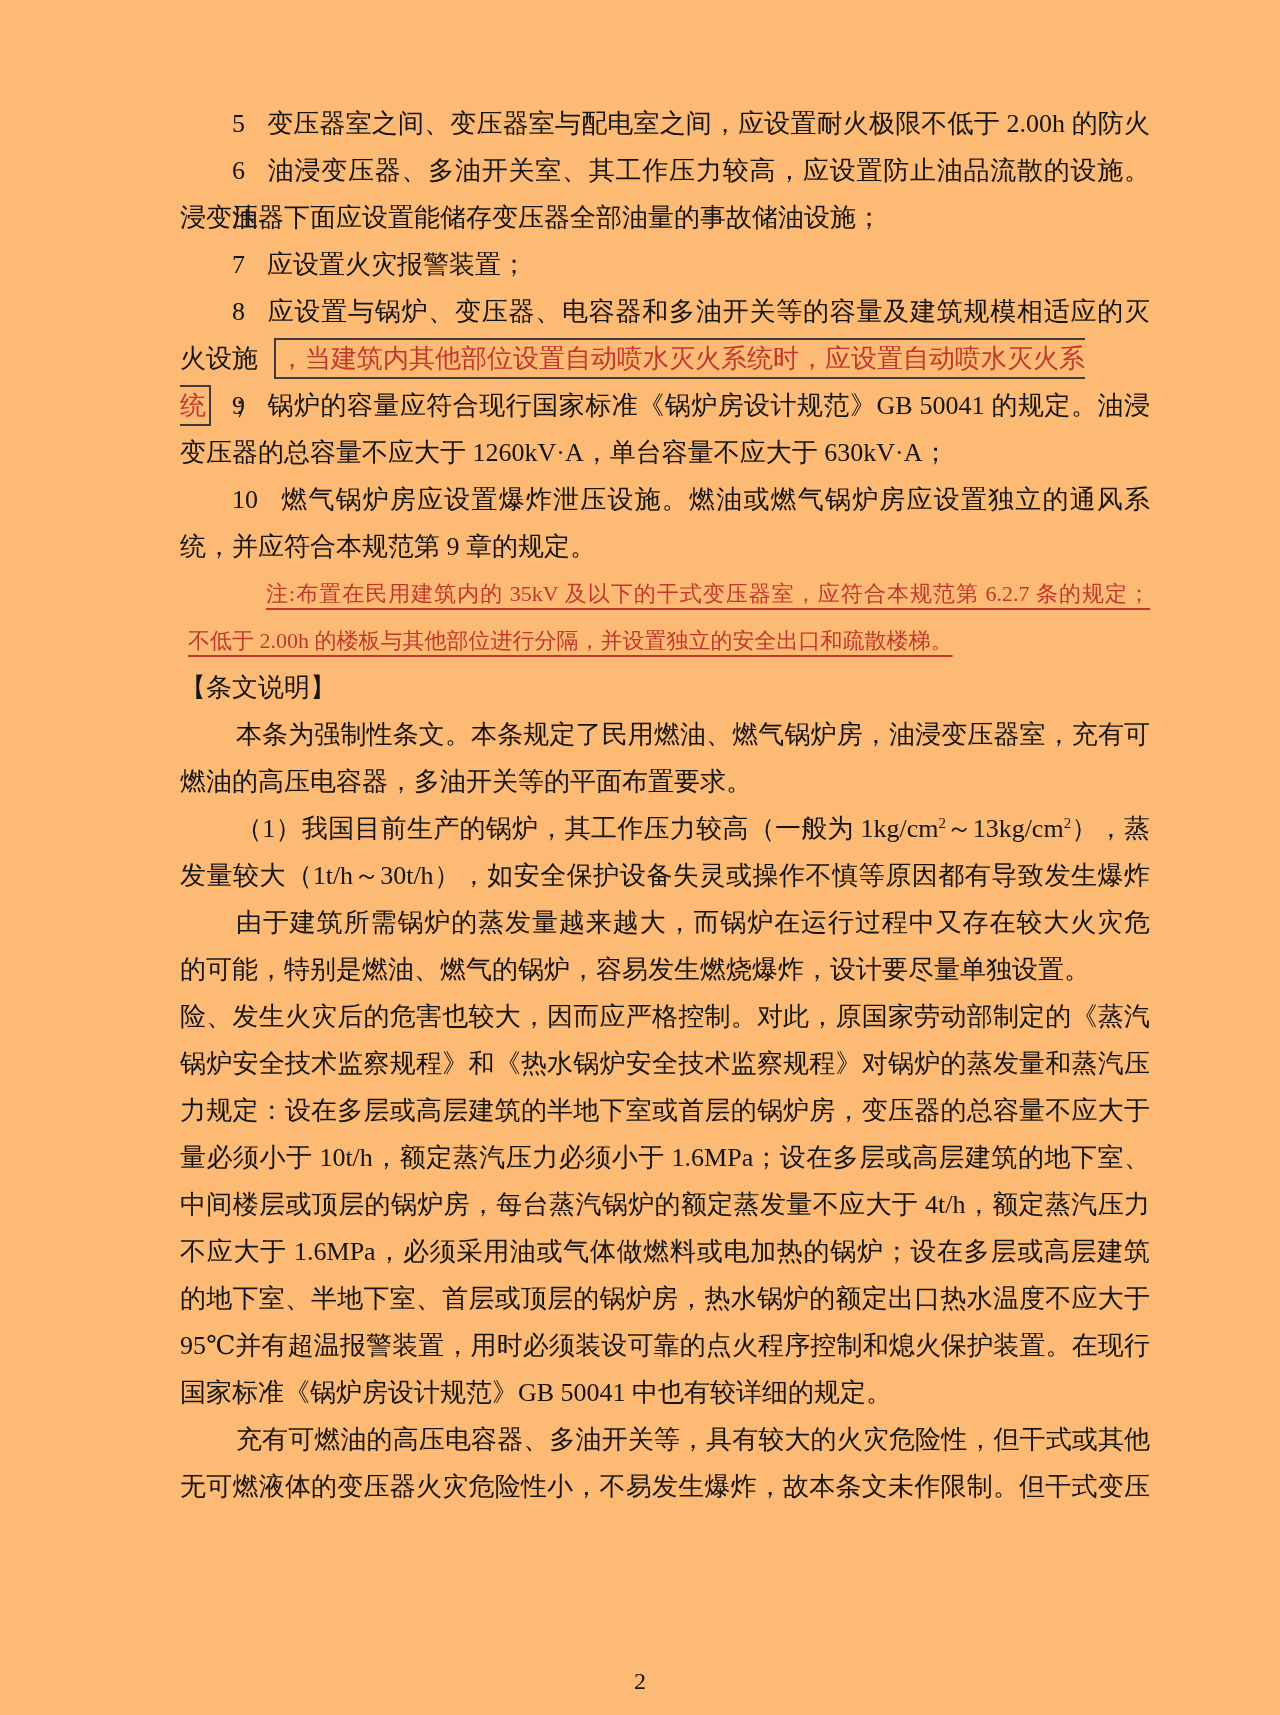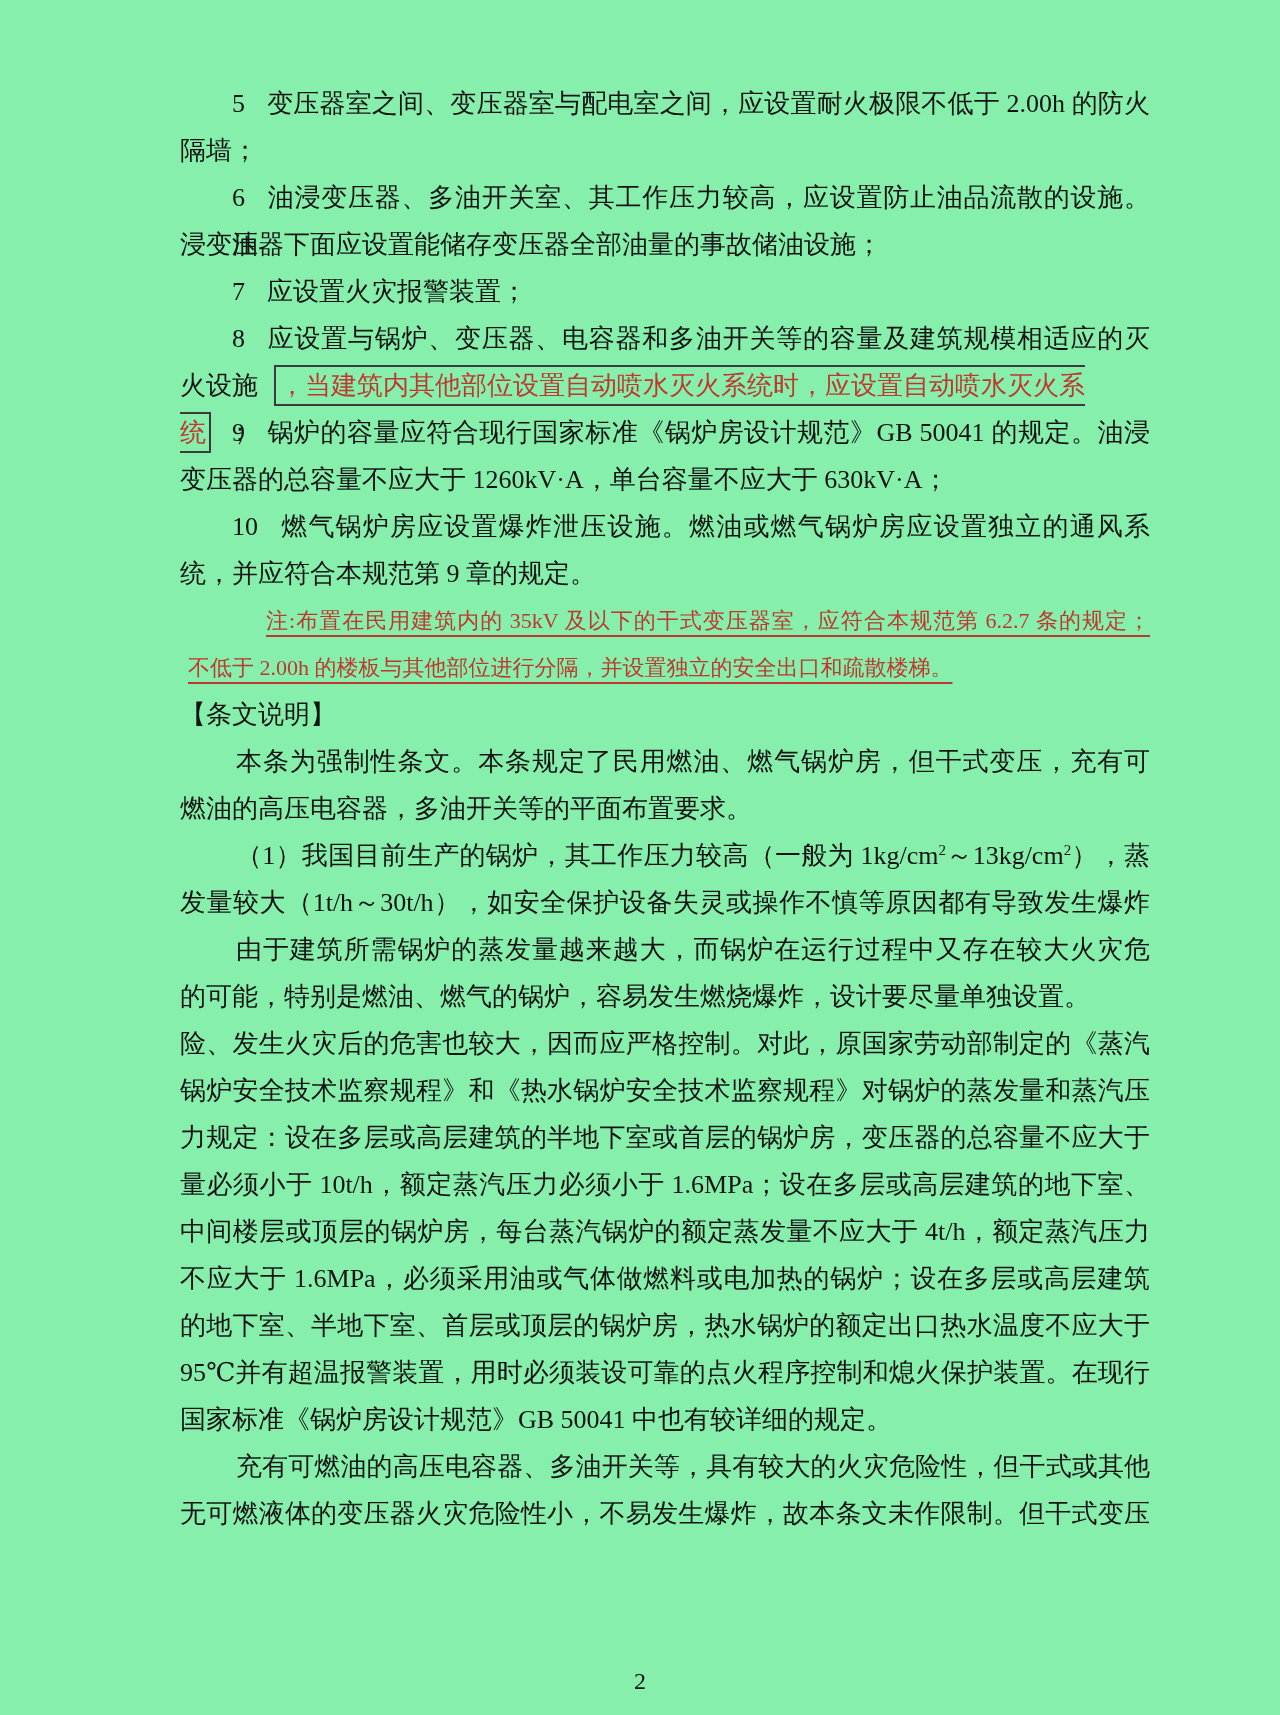--- a/index.html
+++ b/index.html
@@ -1,21 +1,21 @@
 <!DOCTYPE html>
 <html><head>
 <meta charset="utf-8">
 <style>
   html,body{margin:0;padding:0;background:#ffffff;}
   .page{
     position:relative;
     box-sizing:border-box;
     width:1280px;height:1715px;
-    background:#86efac;
-    padding:80px 130px 0 180px;
+    background:#fdba74;
+    padding:100px 130px 0 180px;
     font-family:"Liberation Serif","DejaVu Serif",serif;
     font-size:26px;
     color:#141414;
     overflow:hidden;
   }
   .l{line-height:47px;height:47px;}
   .jf{text-align:justify;text-align-last:justify;text-justify:distribute;}
   .numline{padding-left:52px;}
   .numlab{margin-right:22px;}
   .ind{padding-left:56px;}
@@ -26,42 +26,41 @@
   .hlbox{border:2px solid #3c3c3c;padding:4px 3px;margin:0 16px;}
   .sup{font-size:15px;position:relative;top:-9px;}
   .pagenum{position:absolute;bottom:20px;left:0;width:100%;text-align:center;font-size:24px;color:#141414;}
 </style>
 </head>
 <body>
 
 <div class="page">
 
   <div class="l jf numline"><span class="numlab">5</span><span>变压器室之间、变压器室与配电室之间，应设置耐火极限不低于 2.00h 的防火</span></div>
-  <div class="l">隔墙；</div>
 
   <div class="l jf numline"><span class="numlab">6</span><span>油浸变压器、多油开关室、其工作压力较高，应设置防止油品流散的设施。油</span></div>
   <div class="l">浸变压器下面应设置能储存变压器全部油量的事故储油设施；</div>
 
   <div class="l numline"><span class="numlab">7</span><span>应设置火灾报警装置；</span></div>
 
   <div class="l jf numline"><span class="numlab">8</span><span>应设置与锅炉、变压器、电容器和多油开关等的容量及建筑规模相适应的灭</span></div>
   <div class="l"><span>火设施</span><span class="hlbox red">，当建筑内其他部位设置自动喷水灭火系统时，应设置自动喷水灭火系统</span><span>；</span></div>
 
   <div class="l jf numline"><span class="numlab">9</span><span>锅炉的容量应符合现行国家标准《锅炉房设计规范》GB 50041 的规定。油浸</span></div>
   <div class="l">变压器的总容量不应大于 1260kV·A，单台容量不应大于 630kV·A；</div>
 
   <div class="l jf numline"><span class="numlab">10</span><span>燃气锅炉房应设置爆炸泄压设施。燃油或燃气锅炉房应设置独立的通风系</span></div>
   <div class="l">统，并应符合本规范第 9 章的规定。</div>
 
   <div class="l jf note note-ind red-u">注:布置在民用建筑内的 35kV 及以下的干式变压器室，应符合本规范第 6.2.7 条的规定；</div>
   <div class="l note red-u">不低于 2.00h 的楼板与其他部位进行分隔，并设置独立的安全出口和疏散楼梯。</div>
 
   <div class="l">【条文说明】</div>
 
-  <div class="l jf ind">本条为强制性条文。本条规定了民用燃油、燃气锅炉房，但干式变压，充有可</div>
+  <div class="l jf ind">本条为强制性条文。本条规定了民用燃油、燃气锅炉房，油浸变压器室，充有可</div>
   <div class="l">燃油的高压电容器，多油开关等的平面布置要求。</div>
 
   <div class="l jf ind"><span>（1）我国目前生产的锅炉，其工作压力较高（一般为 1kg/cm</span><span class="sup">2</span><span>～13kg/cm</span><span class="sup">2</span><span>），蒸</span></div>
   <div class="l jf">发量较大（1t/h～30t/h），如安全保护设备失灵或操作不慎等原因都有导致发生爆炸</div>
   <div class="l jf ind">由于建筑所需锅炉的蒸发量越来越大，而锅炉在运行过程中又存在较大火灾危</div>
 
   <div class="l">的可能，特别是燃油、燃气的锅炉，容易发生燃烧爆炸，设计要尽量单独设置。</div>
   <div class="l jf">险、发生火灾后的危害也较大，因而应严格控制。对此，原国家劳动部制定的《蒸汽</div>
   <div class="l jf">锅炉安全技术监察规程》和《热水锅炉安全技术监察规程》对锅炉的蒸发量和蒸汽压</div>
   <div class="l jf">力规定：设在多层或高层建筑的半地下室或首层的锅炉房，变压器的总容量不应大于</div>

